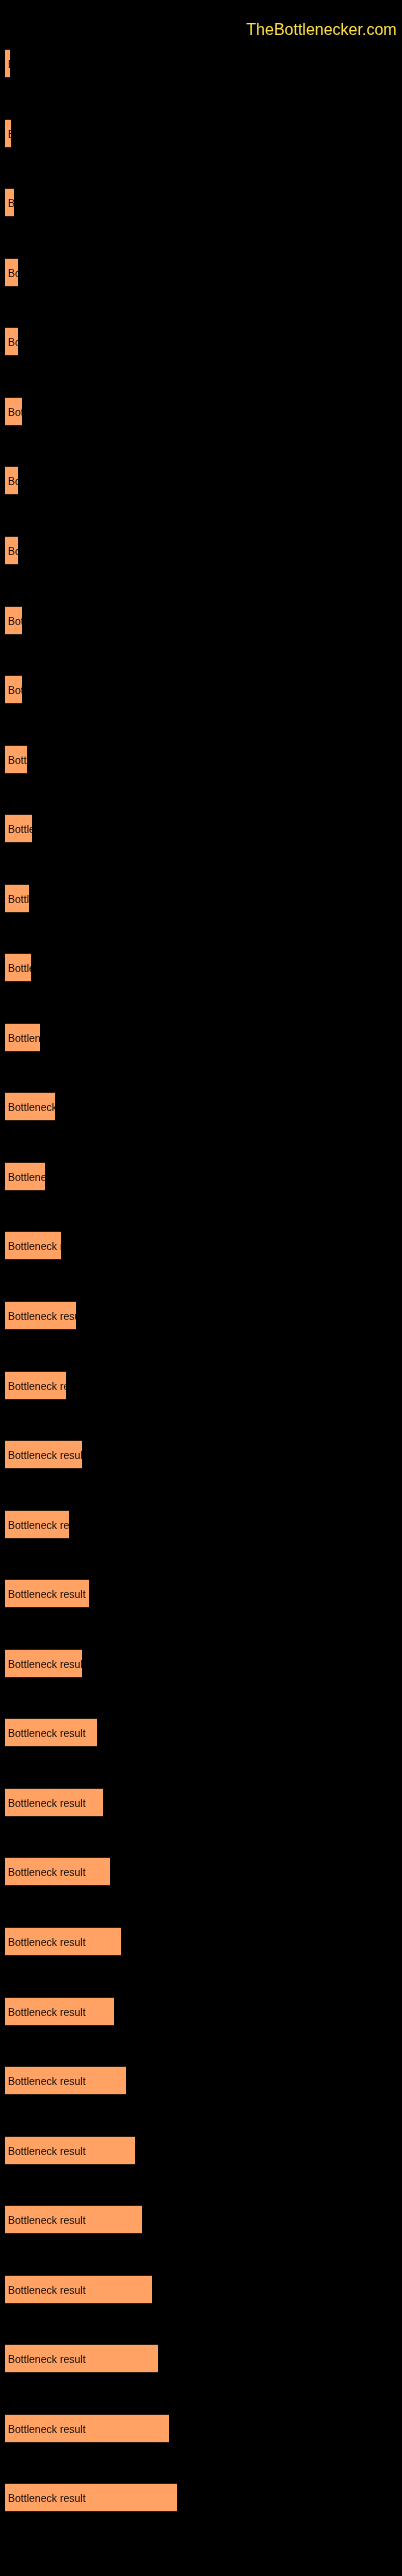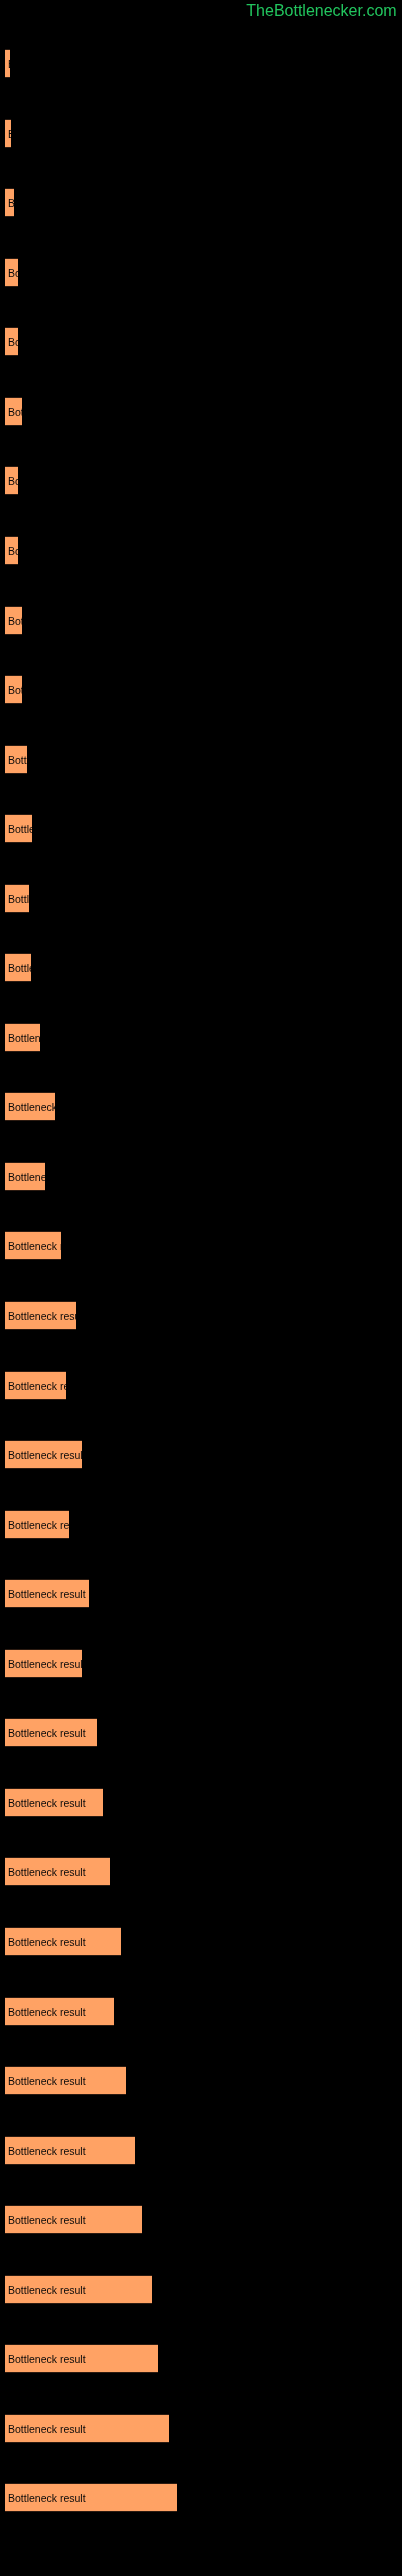--- a/index.html
+++ b/index.html
@@ -250,16 +250,16 @@
           <div class="bar-label" style="color: rgb(10, 10, 10);">Bottleneck result</div>
         </div>
       </div>
       <div class="bar" style="left: 4.8px; top: 2483px; width: 172px; height: 29px; background: rgb(255, 162, 100); border-top-color: rgb(43, 26, 16); border-bottom-color: rgb(43, 26, 16);">
         <div class="clip-wrap">
           <div class="bar-label" style="color: rgb(10, 10, 10);">Bottleneck result</div>
         </div>
       </div>
     </div>
 
-  <div class="watermark" style="color: #22c55e;">TheBottlenecker.com</div>
+  <div class="watermark" style="color: #fde047; margin-top: 19px;">TheBottlenecker.com</div>
 
 </div>
 
 
 </body></html>

